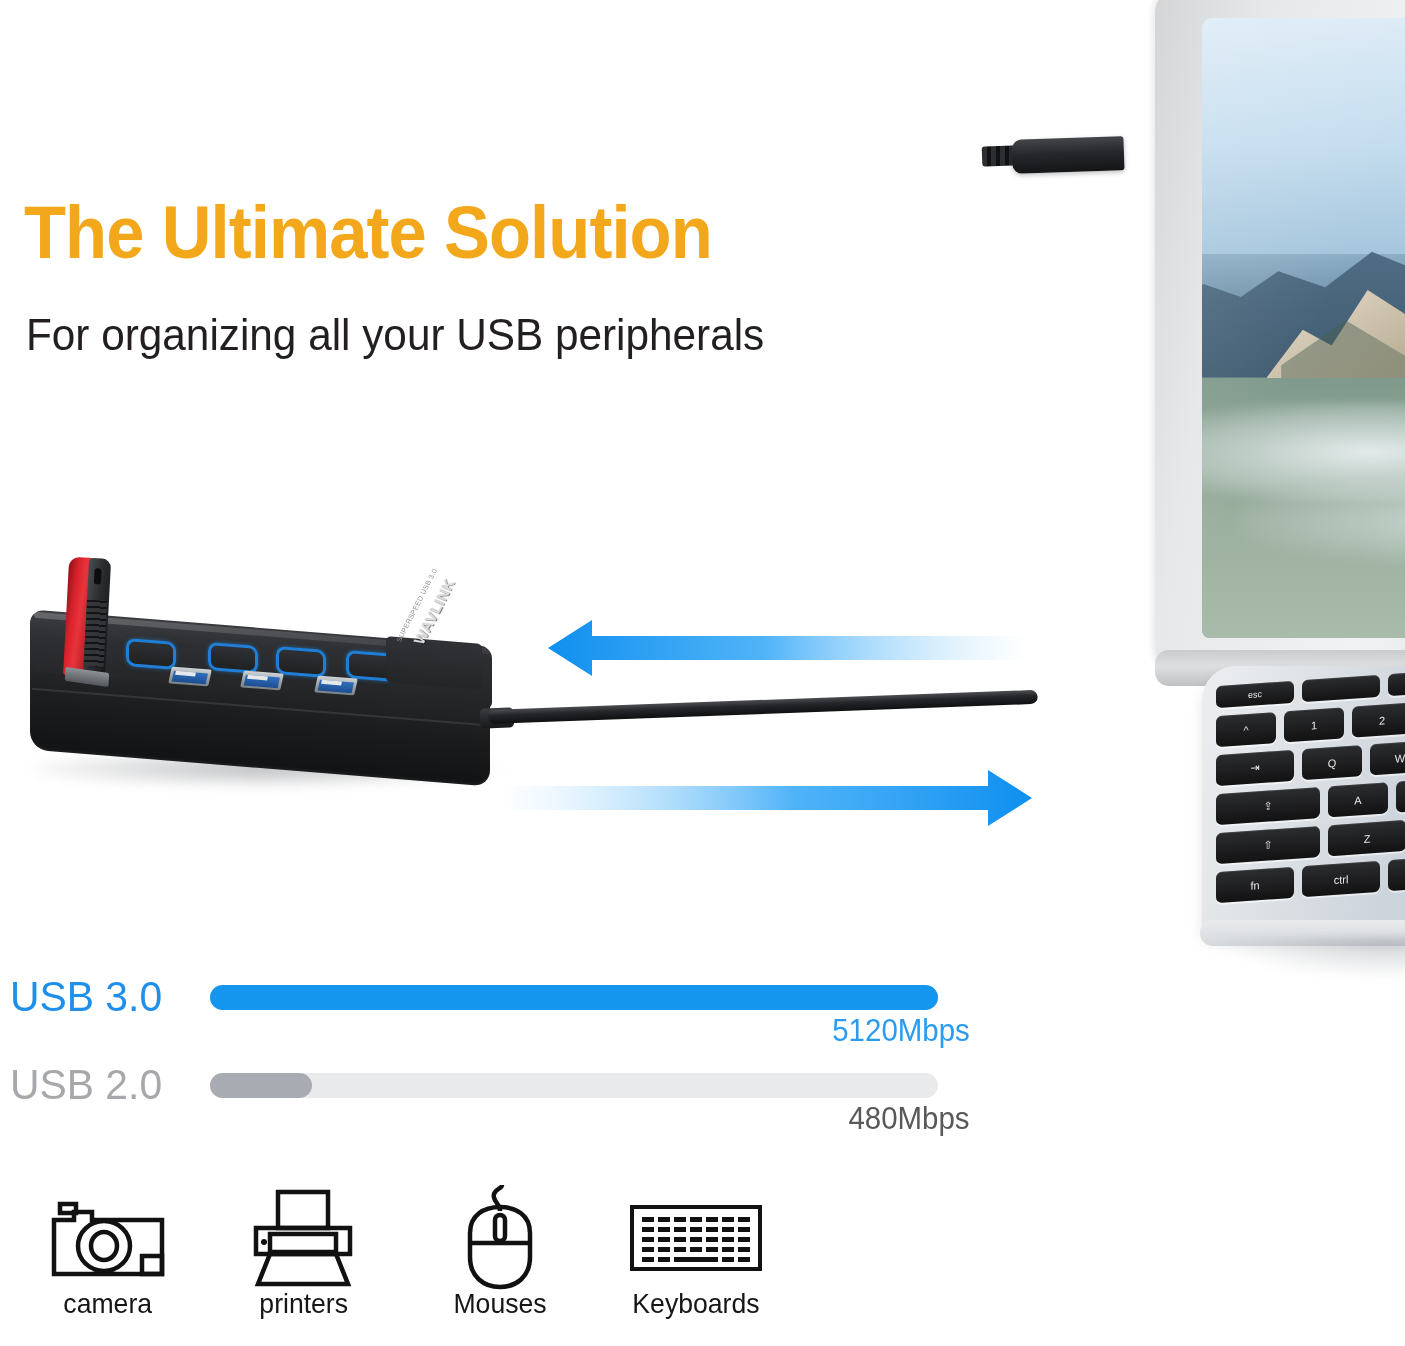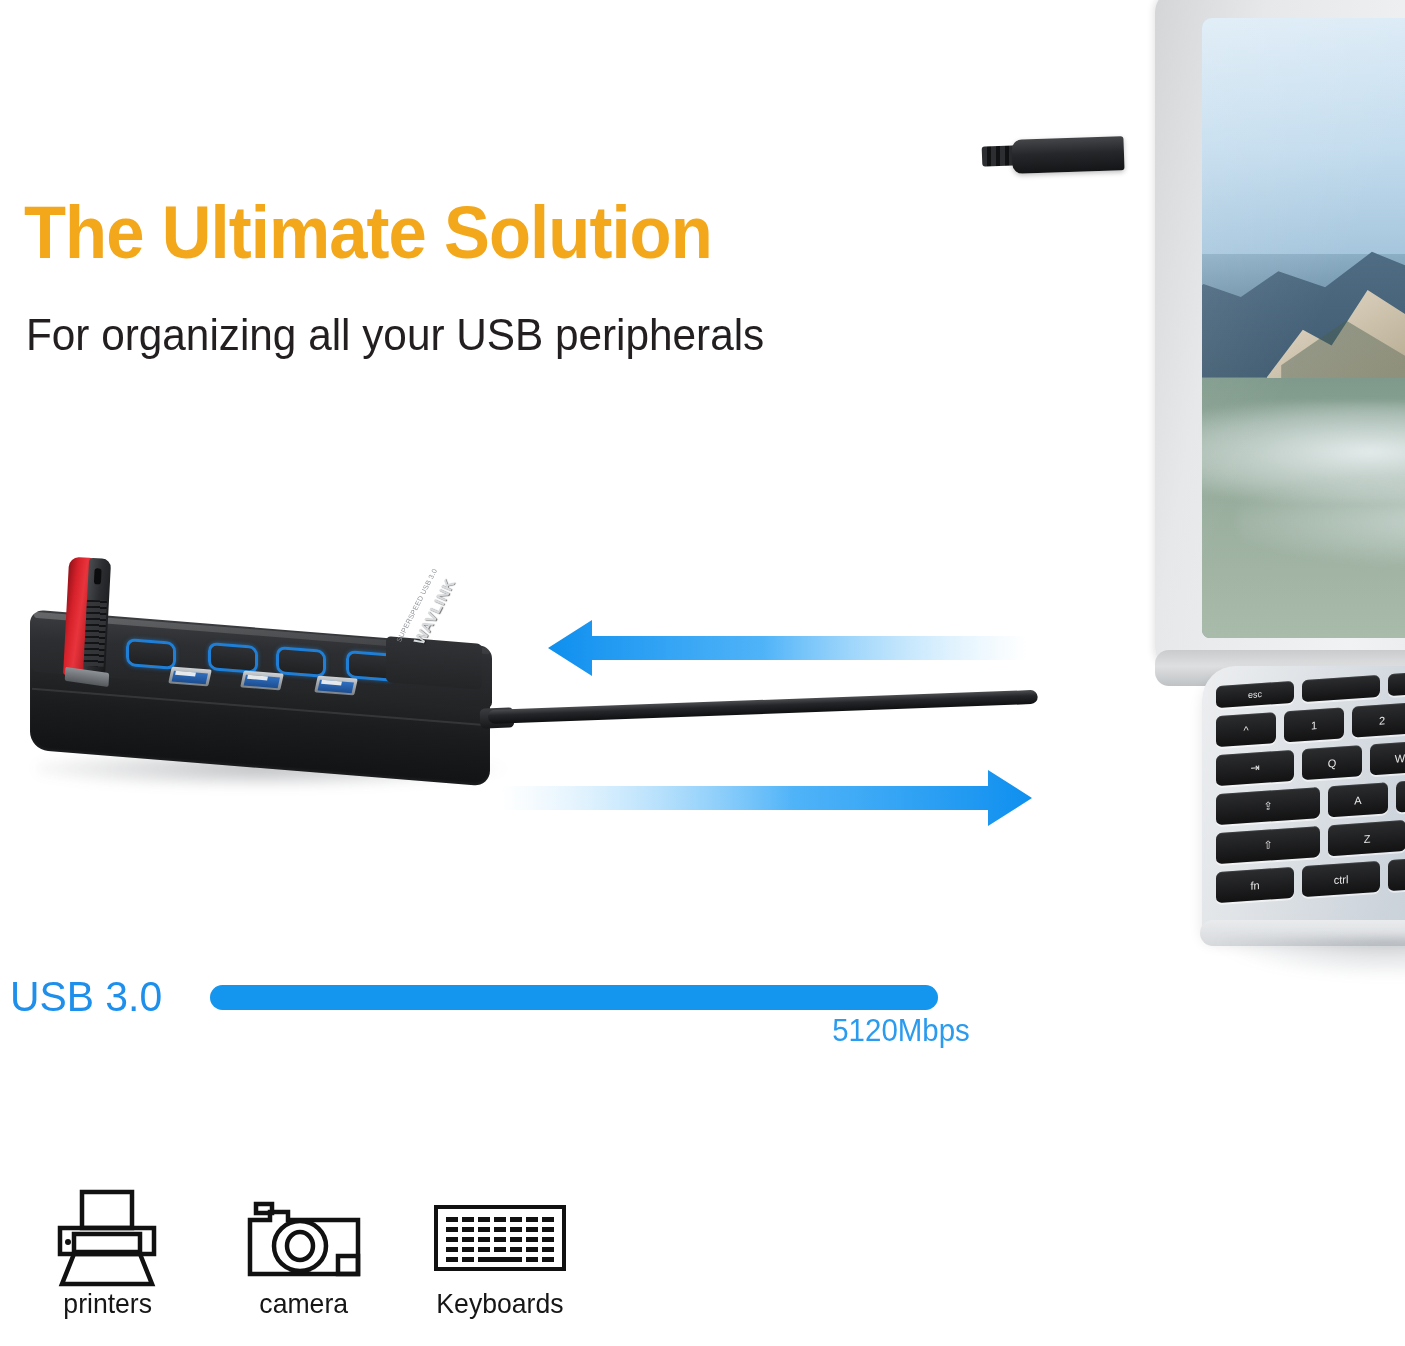--- a/index.html
+++ b/index.html
@@ -521,50 +521,68 @@
   </div>
 
   <div id="speeds">
     <div class="srow">
       <div class="slabel usb3">USB 3.0</div>
       <div class="track">
         <div class="fill blue" style="width: 100%; background: rgb(20, 150, 239);"></div>
       </div>
       <div class="svalue blue">5120Mbps</div>
     </div>
+    <div class="srow">
+      <div class="slabel usb2">USB 2.0</div>
+      <div class="track">
+        <div class="fill gray" style="width: 14%; background: rgb(169, 171, 178);"></div>
+      </div>
+      <div class="svalue gray">480Mbps</div>
+    </div>
   </div>
 
   <div id="devices">
+
+    <div class="device">
+      <div class="glyph">
+        <svg width="128" height="96" viewBox="0 0 128 96" fill="none" stroke="#111" stroke-width="4.5">
+          <path d="M10,30 L30,30 L30,22 L48,22 L48,30 L118,30 L118,84 L10,84 Z"></path>
+          <rect x="16" y="14" width="16" height="9"></rect>
+          <ellipse cx="60" cy="56" rx="26" ry="25"></ellipse>
+          <ellipse cx="60" cy="56" rx="13" ry="14"></ellipse>
+          <path d="M98,66 L118,66 L118,84 L98,84 Z"></path>
+        </svg>
+      </div>
+      <div class="dlabel">camera</div>
+    </div>
 
     <div class="device">
       <div class="glyph">
         <svg width="120" height="100" viewBox="0 0 120 100" fill="none" stroke="#111" stroke-width="4.5">
           <rect x="34" y="4" width="50" height="36"></rect>
           <path d="M12,40 L106,40 L106,66 L12,66 Z"></path>
           <rect x="26" y="46" width="66" height="18"></rect>
           <path d="M26,66 L92,66 L104,96 L14,96 Z"></path>
           <circle cx="20" cy="54" r="3" fill="#111" stroke="none"></circle>
         </svg>
       </div>
       <div class="dlabel">printers</div>
     </div>
 
     <div class="device">
       <div class="glyph">
-        <svg width="128" height="96" viewBox="0 0 128 96" fill="none" stroke="#111" stroke-width="4.5">
-          <path d="M10,30 L30,30 L30,22 L48,22 L48,30 L118,30 L118,84 L10,84 Z"></path>
-          <rect x="16" y="14" width="16" height="9"></rect>
-          <ellipse cx="60" cy="56" rx="26" ry="25"></ellipse>
-          <ellipse cx="60" cy="56" rx="13" ry="14"></ellipse>
-          <path d="M98,66 L118,66 L118,84 L98,84 Z"></path>
+        <svg width="96" height="106" viewBox="0 0 96 106" fill="none" stroke="#111" stroke-width="4.5">
+          <path d="M48,26 C48,18 40,16 42,9 C44,3 50,4 50,0"></path>
+          <path d="M18,48 C18,30 32,22 48,22 C64,22 78,30 78,48 L78,72 C78,92 64,102 48,102 C32,102 18,92 18,72 Z"></path>
+          <path d="M18,58 L78,58"></path>
+          <rect x="43" y="30" width="10" height="26" rx="5"></rect>
         </svg>
       </div>
-      <div class="dlabel">camera</div>
-    </div>
-
+      <div class="dlabel">Mouses</div>
+    </div>
 
 
     <div class="device">
       <div class="glyph">
         <svg width="136" height="70" viewBox="0 0 136 70" fill="none" stroke="#111" stroke-width="4">
           <rect x="4" y="4" width="128" height="62"></rect>
           <g fill="#111" stroke="none">
             <rect x="14" y="14" width="12" height="5"></rect>
               <rect x="30" y="14" width="12" height="5"></rect>
             <rect x="46" y="14" width="12" height="5"></rect>

